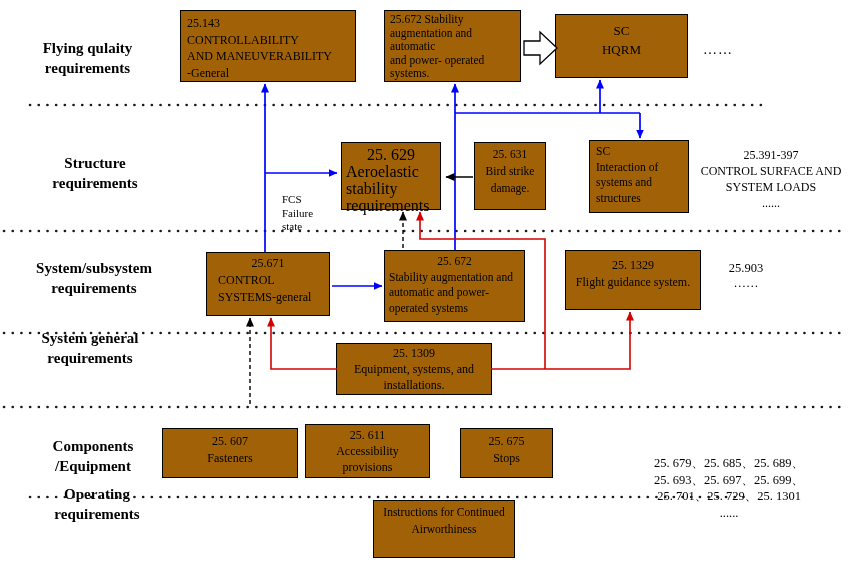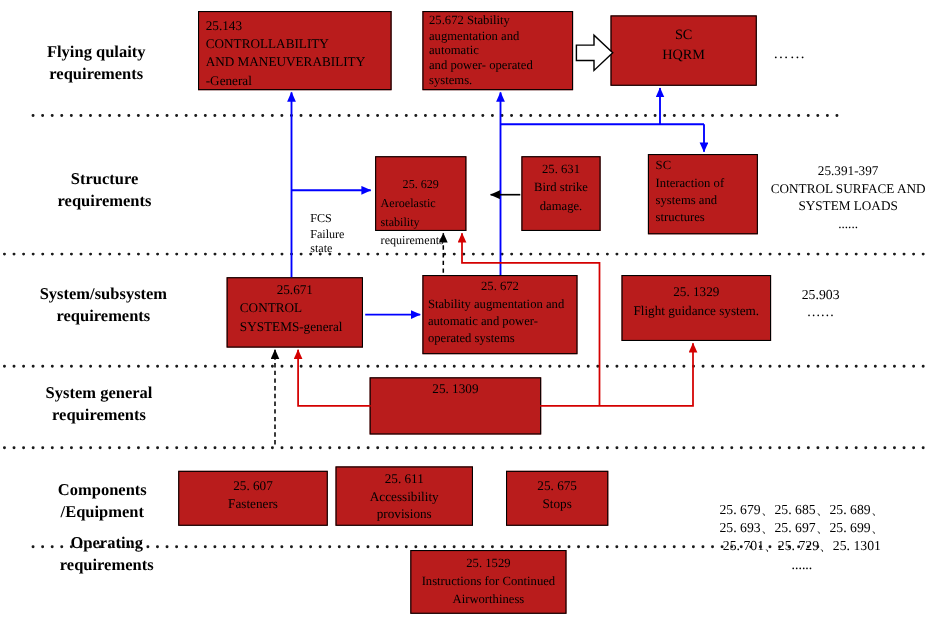--- a/index.html
+++ b/index.html
@@ -1,57 +1,57 @@
 <!DOCTYPE html>
 <html><head>
 <meta charset="utf-8">
 <style>
   * { margin:0; padding:0; box-sizing:border-box; }
   html,body { width:850px; height:566px; background:#ffffff; overflow:hidden; }
   body { position:relative; font-family:"Liberation Serif","DejaVu Serif",serif; color:#000; }
 
   .box {
-    position:absolute; border:1px solid #000; background:#b91c1c;
+    position:absolute; border:1px solid #000; background:#a16207;
     text-align:center; padding:2px 4px; z-index:2;
   }
   .box .num { text-align:center; }
   .box .body { white-space:pre-line; }
   .box.left, .box .body.left { text-align:left; }
   .box .body.center { text-align:center; }
 
   .row-label {
     position:absolute; font-weight:bold; font-size:15px; line-height:20px;
     text-align:center; white-space:pre-line; z-index:2;
   }
   .side-text { position:absolute; white-space:pre-line; z-index:2; }
 
   svg.overlay { position:absolute; left:0; top:0; z-index:5; pointer-events:none; }
 
   
   #b143    {left:180px; top:10px;  width:176px; height:72px; font-size:12px;   line-height:16.5px; padding:4px 6px;}
   #b672top {left:384px; top:10px;  width:137px; height:72px; font-size:11.5px; line-height:13.5px; padding:2px 5px;}
   #bschqrm {left:555px; top:14px;  width:133px; height:64px; font-size:13px;   line-height:19px;  padding-top:6px;}
-  #b629    {left:341px; top:142px; width:83px; height:68px; font-size:11px; line-height:17px;  padding-top:17px;}
+  #b629    {left:341px; top:142px; width:100px; height:68px; font-size:16px; line-height:17px;  padding-top:3px;}
   #b631    {left:474px; top:142px; width:72px;  height:68px; font-size:11.5px; line-height:17px;  padding-top:3px;}
   #bsc2    {left:589px; top:140px; width:100px; height:73px; font-size:11.5px; line-height:15.5px; padding:3px 6px;}
   #b671    {left:206px; top:252px; width:124px; height:64px; font-size:12px;   line-height:17px;  padding-top:2px;}
   #b671 .body {padding-left:7px;}
   #b672mid {left:384px; top:250px; width:141px; height:72px; font-size:11.5px; line-height:15.5px; padding:3px 4px;}
   #b1329   {left:565px; top:250px; width:136px; height:60px; font-size:12px;   line-height:17px;  padding-top:6px;}
   #b1309   {left:336px; top:343px; width:156px; height:52px; font-size:12px;   line-height:16px;  padding-top:1px;}
   #b607    {left:162px; top:428px; width:136px; height:50px; font-size:12px;   line-height:17px;  padding-top:4px;}
   #b611    {left:305px; top:424px; width:125px; height:54px; font-size:12px;   line-height:16px;  padding-top:2px;}
   #b675    {left:460px; top:428px; width:93px; height:50px; font-size:12px;   line-height:17px;  padding-top:4px;}
   #b1529   {left:373px; top:500px; width:142px; height:58px; font-size:11.5px; line-height:16.5px; padding-top:3px;}
 
   
   #l1 {left:10px; top:38px;  width:155px;}
   #l2 {left:20px; top:153px; width:150px;}
   #l3 {left:10px; top:258px; width:168px;}
-  #l4 {left:10px; top:348px; width:160px;}
+  #l4 {left:10px; top:328px; width:160px;}
   #l5 {left:18px; top:436px; width:150px;}
   #l6 {left:22px; top:484px; width:150px;}
 
   
   #st-hqrm {left:703px; top:42px;  width:64px;  font-size:14px; letter-spacing:1px;}
   #st-loads{left:695px; top:147px; width:152px; font-size:12px;   line-height:16px;  text-align:center;}
   #st-903  {left:710px; top:261px; width:72px;  font-size:12.5px; line-height:15px;  text-align:center;}
   #st-comp {left:608px; top:419px; width:242px; font-size:12.5px; line-height:16.5px; text-align:center;margin-top:36px;}
   #fcs     {left:282px; top:193px; font-size:11px; line-height:13.5px;}
 </style>
@@ -117,38 +117,39 @@
 automatic and power-
 operated systems</div>
 </div>
 <div class="box" id="b1329">
   <div class="num">25. 1329</div>
   <div class="body center">Flight guidance system.</div>
 </div>
 
 <div class="box" id="b1309">
   <div class="num">25. 1309</div>
+  <div class="body center">Equipment, systems, and
+installations.</div>
 </div>
 
 <div class="box" id="b607">
   <div class="num">25. 607</div>
   <div class="body center">Fasteners</div>
 </div>
 <div class="box" id="b611">
   <div class="num">25. 611</div>
   <div class="body center">Accessibility
 provisions</div>
 </div>
 <div class="box" id="b675">
   <div class="num">25. 675</div>
   <div class="body center">Stops</div>
 </div>
 
 <div class="box" id="b1529">
-  <div class="num">25. 1529</div>
   <div class="body center">Instructions for Continued
 Airworthiness</div>
 </div>
 
 <div class="side-text" id="fcs">FCS
 Failure
 state</div>
 <div class="side-text" id="st-hqrm">……</div>
 <div class="side-text" id="st-loads">25.391-397
 CONTROL SURFACE AND

